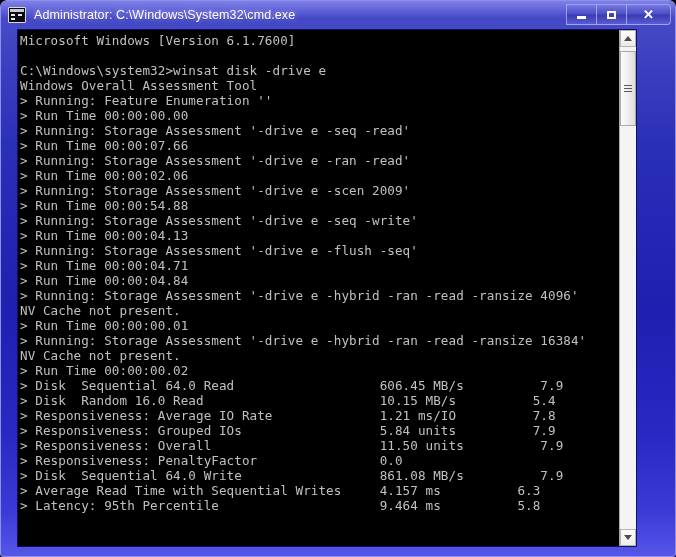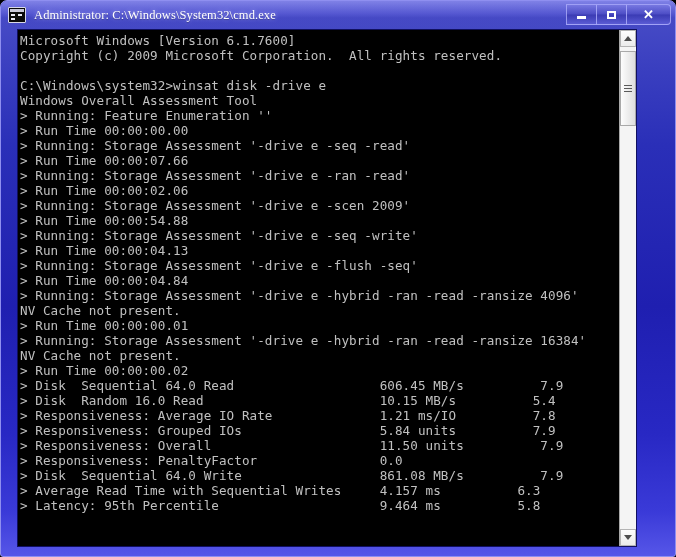--- a/index.html
+++ b/index.html
@@ -73,21 +73,21 @@
     content: "";
     position: absolute;
     left: 2px; top: 6px;
     width: 4px; height: 2px;
     background: #e8e8f4;
     box-shadow: 7px 0 0 0 #e8e8f4, 0 4px 0 0 #e8e8f4;
   }
   .title-text {
     margin-left: 8px;
     color: #ffffff;
-    font-family: Liberation Serif, serif;
+    font-family: Liberation Sans, sans-serif;
     font-size: 12.5px;
     letter-spacing: 0.1px;
     text-shadow: 0 0 4px rgba(180,180,255,0.9), 0 1px 1px rgba(0,0,0,0.35);
     white-space: nowrap;
   }
   .win-buttons {
     position: absolute;
     right: 6px; top: 3px;
     display: flex;
     gap: 0px;
@@ -222,35 +222,35 @@
       <div class="win-btn min"></div>
       <div class="win-btn max"></div>
       <div class="win-btn close"></div>
     </div>
   </div>
 
   <div class="client">
 
     <div class="console" id="console-output">
         <div class="line">Microsoft Windows [Version 6.1.7600]</div>
-        <div class="line">Copyright (c) 2009 Microsoft Corporation.  All rights reserved.</div>
         <div class="line blank">&nbsp;</div>
         <div class="line">C:\Windows\system32&gt;winsat disk -drive e</div>
         <div class="line">Windows Overall Assessment Tool</div>
         <div class="line">&gt; Running: Feature Enumeration ''</div>
         <div class="line">&gt; Run Time 00:00:00.00</div>
         <div class="line">&gt; Running: Storage Assessment '-drive e -seq -read'</div>
         <div class="line">&gt; Run Time 00:00:07.66</div>
         <div class="line">&gt; Running: Storage Assessment '-drive e -ran -read'</div>
         <div class="line">&gt; Run Time 00:00:02.06</div>
         <div class="line">&gt; Running: Storage Assessment '-drive e -scen 2009'</div>
         <div class="line">&gt; Run Time 00:00:54.88</div>
         <div class="line">&gt; Running: Storage Assessment '-drive e -seq -write'</div>
         <div class="line">&gt; Run Time 00:00:04.13</div>
         <div class="line">&gt; Running: Storage Assessment '-drive e -flush -seq'</div>
+        <div class="line">&gt; Run Time 00:00:04.71</div>
         <div class="line">&gt; Run Time 00:00:04.84</div>
         <div class="line">&gt; Running: Storage Assessment '-drive e -hybrid -ran -read -ransize 4096'</div>
         <div class="line">NV Cache not present.</div>
         <div class="line">&gt; Run Time 00:00:00.01</div>
         <div class="line">&gt; Running: Storage Assessment '-drive e -hybrid -ran -read -ransize 16384'</div>
         <div class="line">NV Cache not present.</div>
         <div class="line">&gt; Run Time 00:00:00.02</div>
         <div class="line">&gt; Disk  Sequential 64.0 Read                   606.45 MB/s          7.9</div>
         <div class="line">&gt; Disk  Random 16.0 Read                       10.15 MB/s          5.4</div>
         <div class="line">&gt; Responsiveness: Average IO Rate              1.21 ms/IO          7.8</div>

